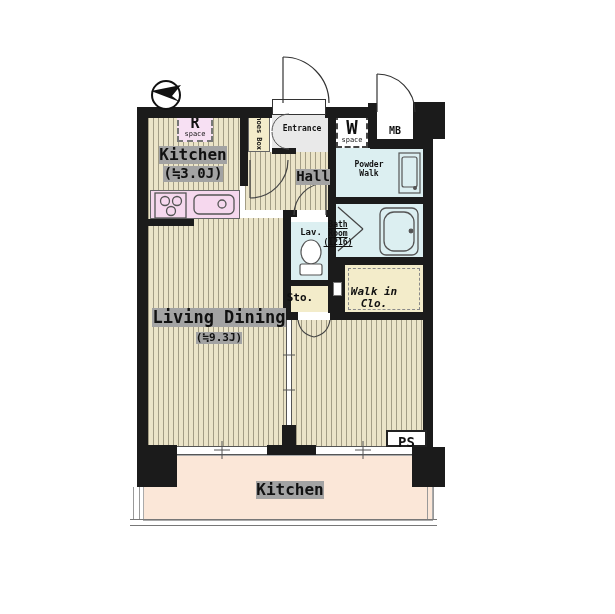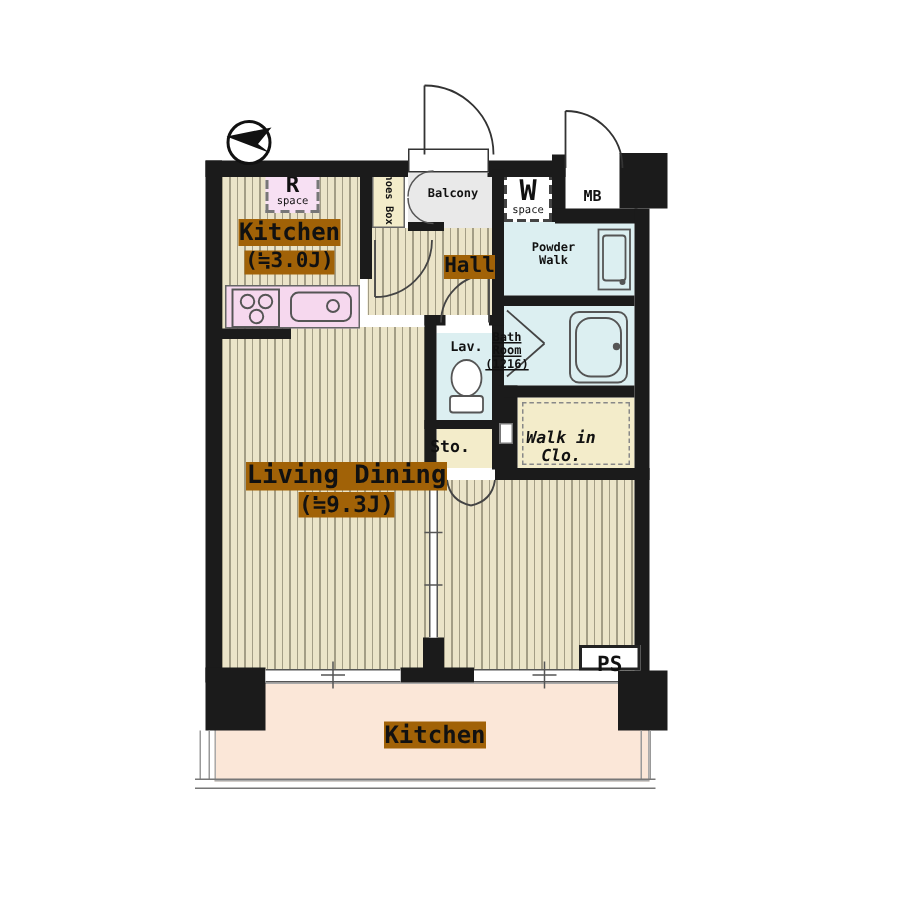--- a/index.html
+++ b/index.html
@@ -10,21 +10,21 @@
   .stripes{background:repeating-linear-gradient(90deg,#a39d85 0,#a39d85 1px,transparent 1px,transparent 5px),#ebe4c8;}
   .cream{background:#f3ecca;}
   .cyan{background:#dcEFF1;background:#dceff1;}
   .pink{background:#f6d8ee;}
   .gray{background:#e9e9e9;}
   .peach{background:#fbe7d8;}
   .wall{background:#1b1b1b;}
   .thin{background:#fff;}
   
   .lbl{position:absolute;text-align:center;font-weight:bold;line-height:1.12;}
-  .lbl .bg{background:#a16207;display:inline-block;padding:0 0;}
+  .lbl .bg{background:#a3a3a3;display:inline-block;padding:0 0;}
   .big{font-size:16px;}
   .big2{font-size:14px;}
   .sm{font-size:8px;font-weight:bold;}
   .md{font-size:11px;}
   .stack{display:flex;flex-direction:column;align-items:center;justify-content:center;height:100%;}
   .dashedbox{border:2px dashed #777;box-sizing:border-box;}
   svg.overlay{position:absolute;left:0;top:0;pointer-events:none;}
   .vtext{position:absolute;left:50%;top:50%;transform:translate(-50%,-50%) rotate(90deg);
          white-space:normal;width:38px;text-align:center;font-size:7px;font-weight:bold;line-height:1.2;}
 </style>
@@ -182,32 +182,32 @@
     <g stroke="#555" stroke-width="1.2" fill="#fff">
       <ellipse cx="311" cy="252" rx="10" ry="12"></ellipse>
         <rect x="300" y="264" width="22" height="11" rx="2"></rect>
     </g>
   </svg>
 
   <div class="lbl" style="left:152px;top:146px;width:82px;">
     <span class="bg big">Kitchen</span><br>
     <span class="bg big2">(≒3.0J)</span>
   </div>
-  <div class="lbl" style="left:150px;top:308px;width:138px;margin-left:12px;">
+  <div class="lbl" style="left:150px;top:308px;width:138px;">
     <span class="bg" style="font-size:17px;">Living Dining</span><br>
-    <span class="bg" style="font-size:15px;">(≒9.3J)</span>
+    <span class="bg" style="font-size:11px;">(≒9.3J)</span>
   </div>
   <div class="lbl" style="left:248px;top:481px;width:84px;">
     <span class="bg big">Kitchen</span>
   </div>
   <div class="lbl" style="left:291px;top:167px;width:44px;">
     <span class="bg" style="font-size:14px;">Hall</span>
   </div>
   <div class="lbl sm" style="left:279px;top:125px;width:46px;">
-    <span>Balcony</span>
+    <span>Entrance</span>
   </div>
   <div class="lbl sm" style="left:347px;top:161px;width:44px;">
     <span>Powder Walk</span>
   </div>
   <div class="lbl sm" style="left:319px;top:221px;width:38px;text-decoration:underline;">
     <span>Bath Room</span><br>
     <span>(1216)</span>
   </div>
   <div class="lbl sm" style="left:297px;top:227px;width:28px;font-size:9px;">
     <span>Lav.</span>

